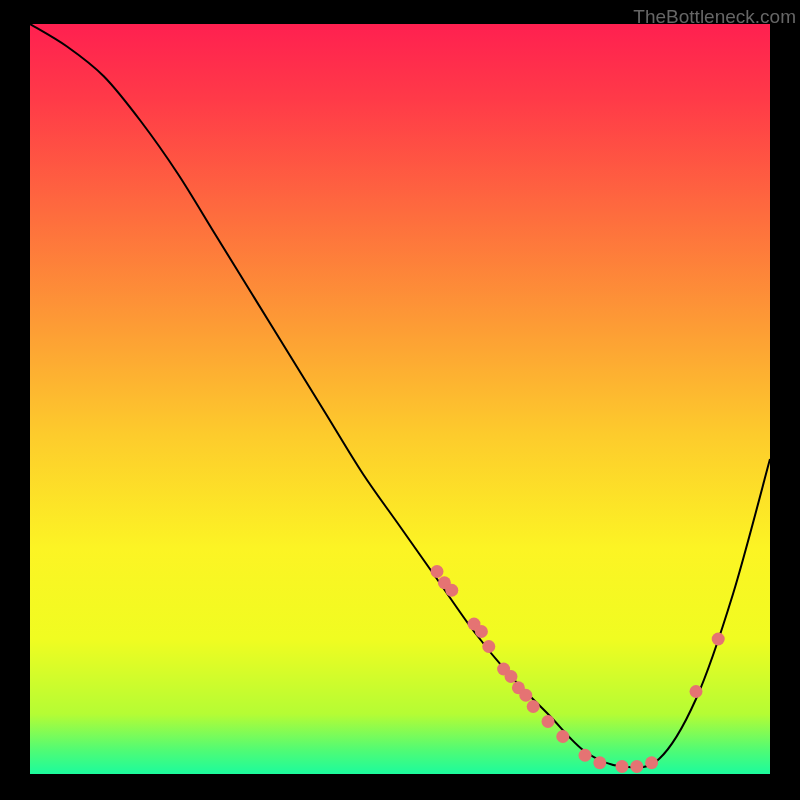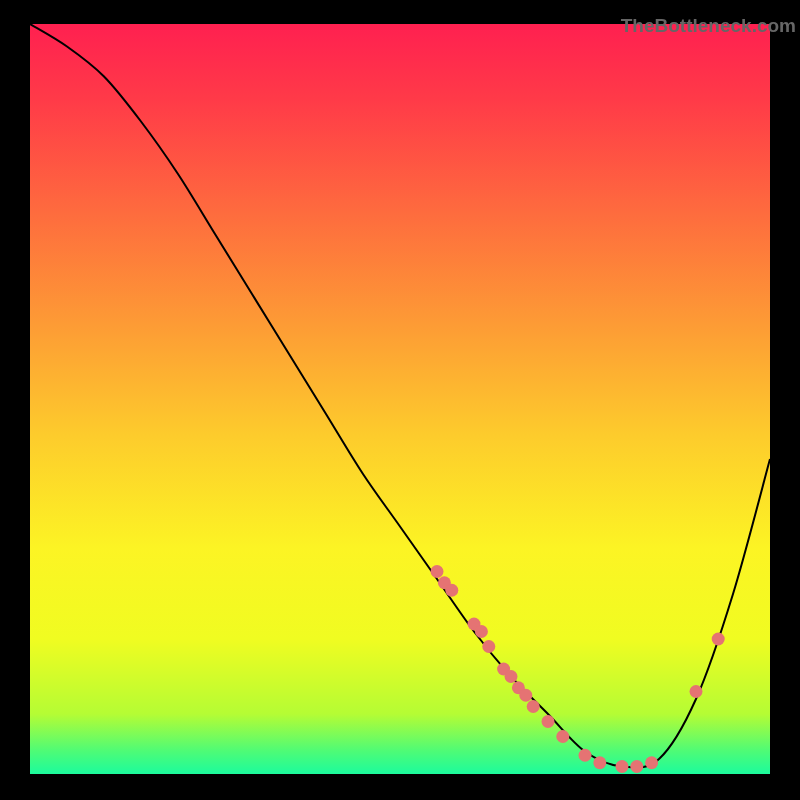--- a/index.html
+++ b/index.html
@@ -1,23 +1,23 @@
 <!DOCTYPE html>
 <html><head>
 <meta charset="utf-8">
 <style>
   * { margin: 0; padding: 0; box-sizing: border-box; }
   body { width: 800px; height: 800px; background: #000; font-family: Arial, sans-serif; position: relative; }
   .watermark {
     position: absolute;
-    top: 15px;
+    top: 6px;
     right: 4px;
     color: #666;
     font-size: 19px;
-    font-weight: bold;
+    font-weight: normal;
     z-index: 10;
   }
   .plot-area {
     position: absolute;
     left: 30px;
     top: 24px;
     width: 740px;
     height: 750px;
     overflow: hidden;
   }

